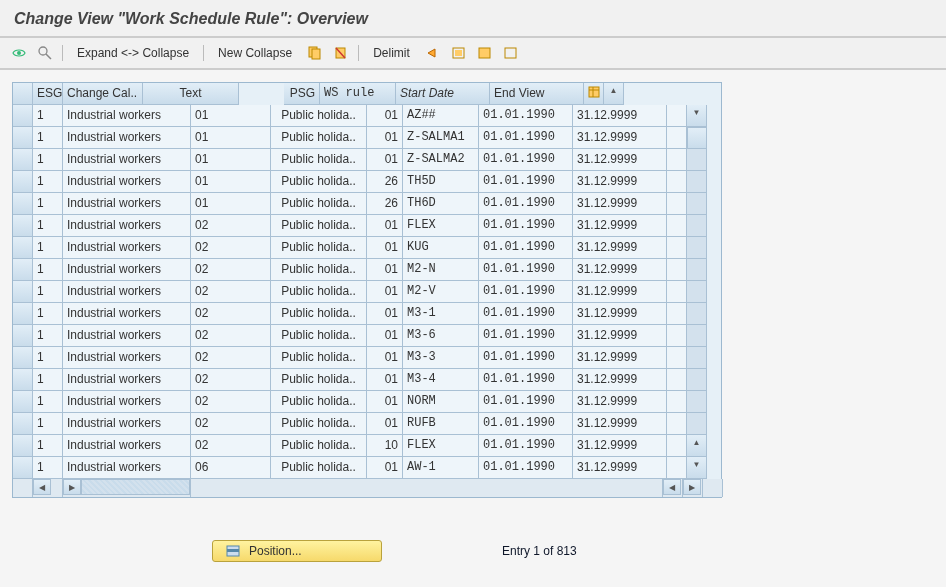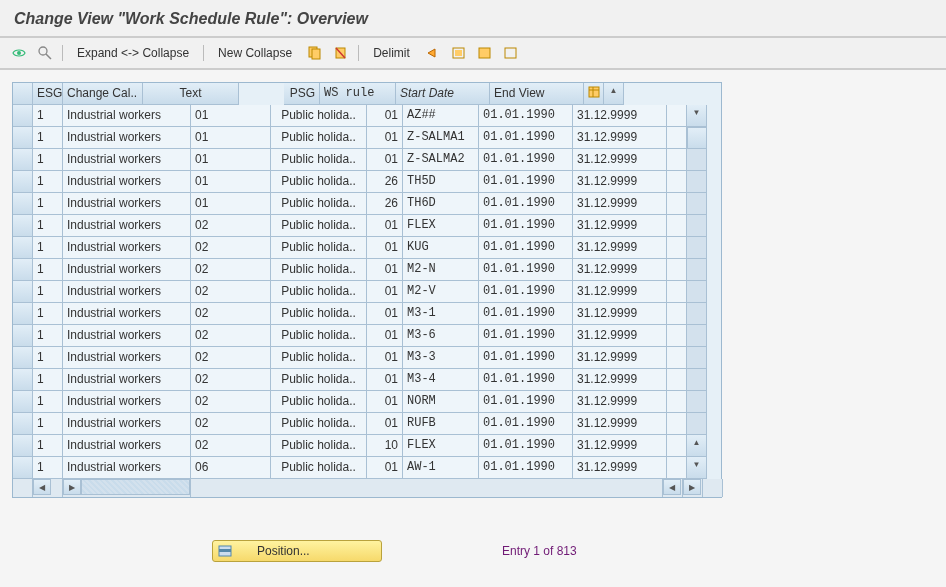--- a/index.html
+++ b/index.html
@@ -122,31 +122,30 @@
   align-items: center;
   gap: 120px;
   padding-left: 200px;
 }
 .pos-btn {
   display: flex;
   align-items: flex-start;
   background: linear-gradient(#fff3a0,#f6d96b);
   border: 1px solid #b9a23c;
   border-radius: 3px;
-  padding: 3px 6px 3px 4px;
+  padding: 3px 6px 3px 12px;
   min-width: 170px;
   cursor: pointer;
-  gap: 16px;
 }
 .pos-ic {
   width: 16px; height: 14px;
   margin-right: 8px;
   display:flex;align-items:center;justify-content:center;
 }
-.entry-text { color: #701a75; }
+.entry-text { color: #0f172a; }
 
 svg { display:block; }
 </style>
 </head>
 <body>
 
 <div class="window">
 
   <div class="title-bar">Change View "Work Schedule Rule": Overview</div>
 

